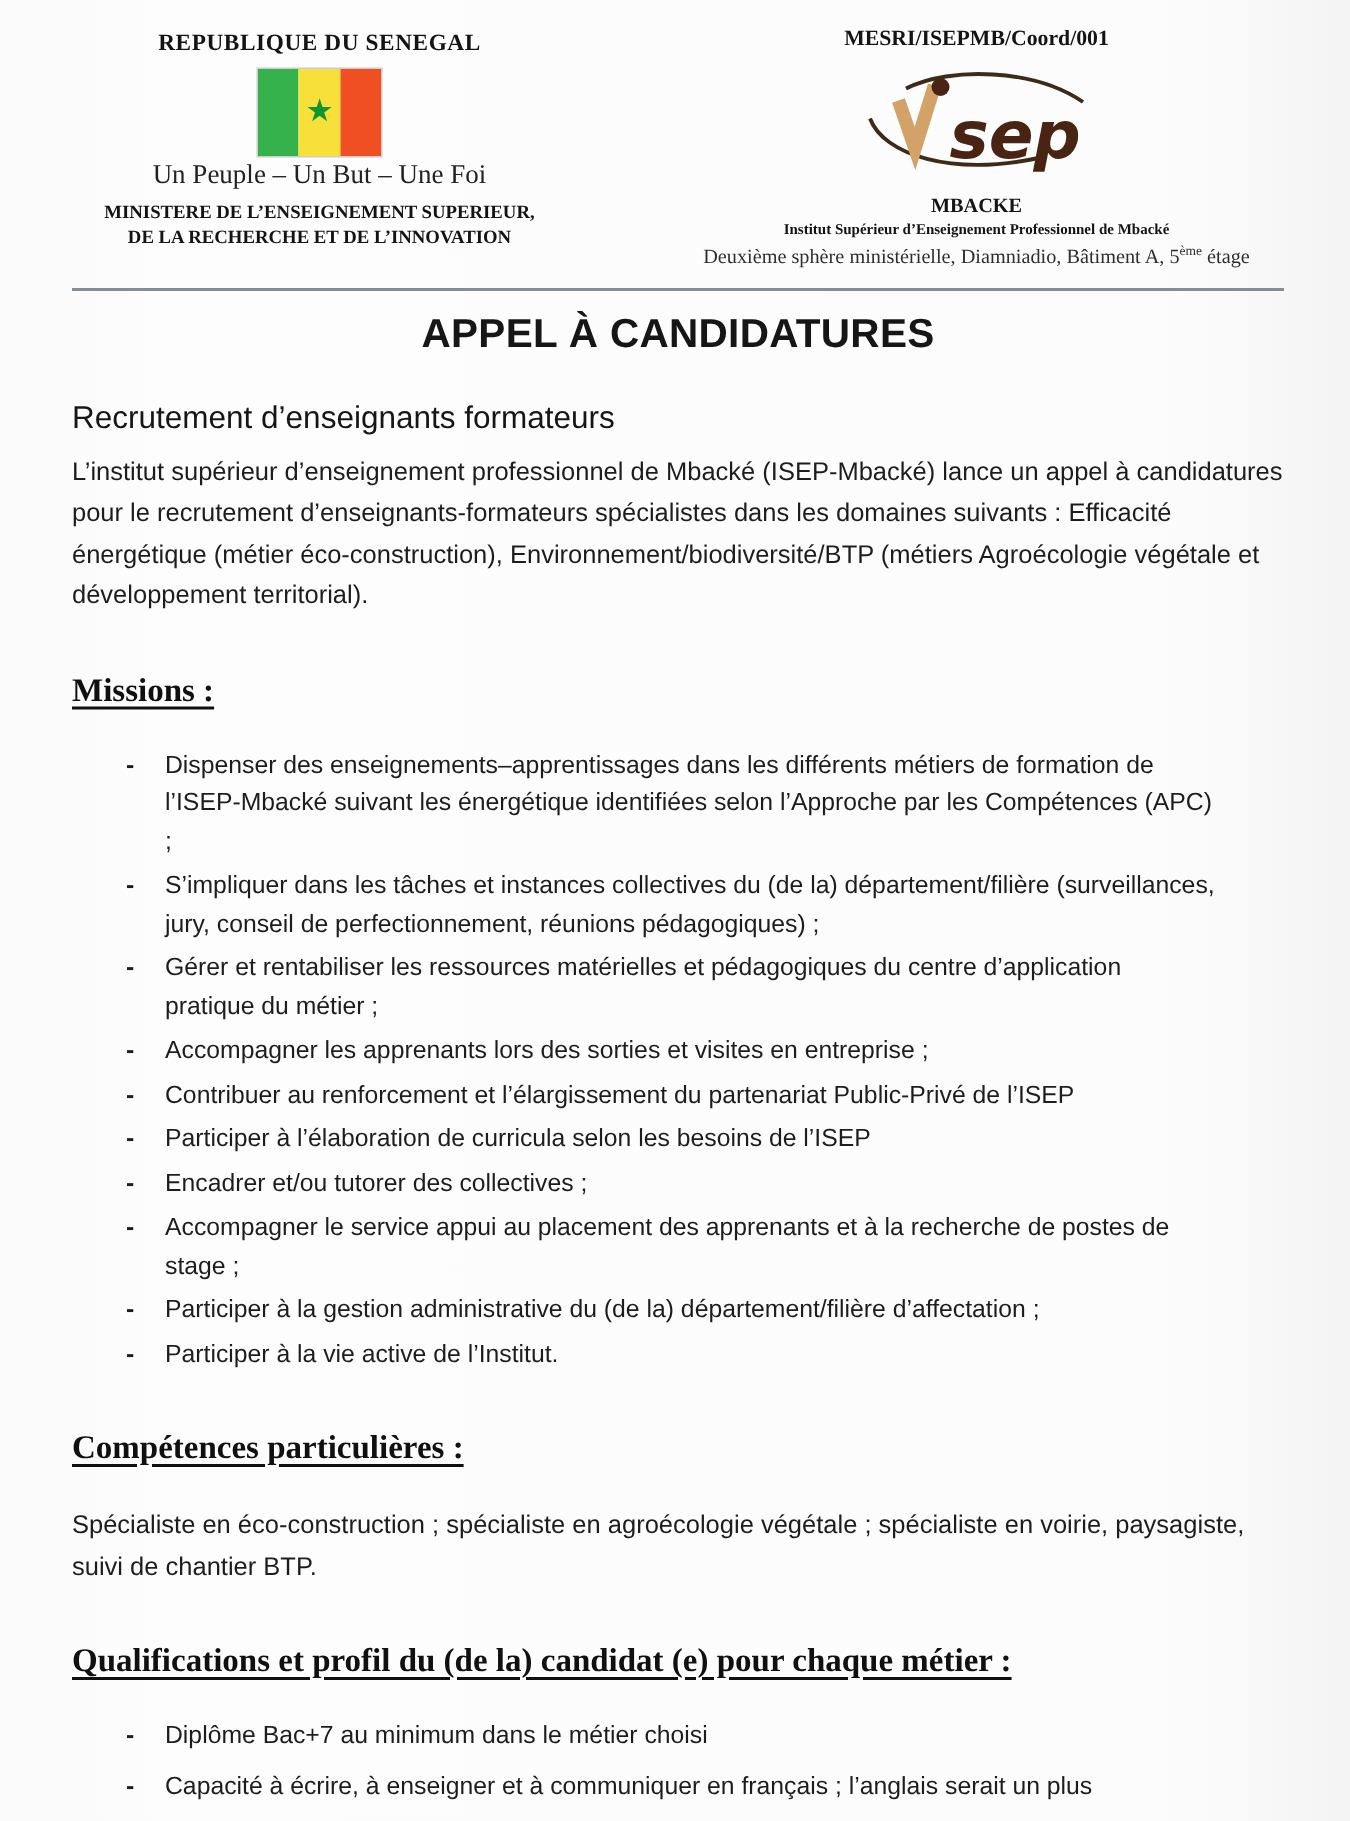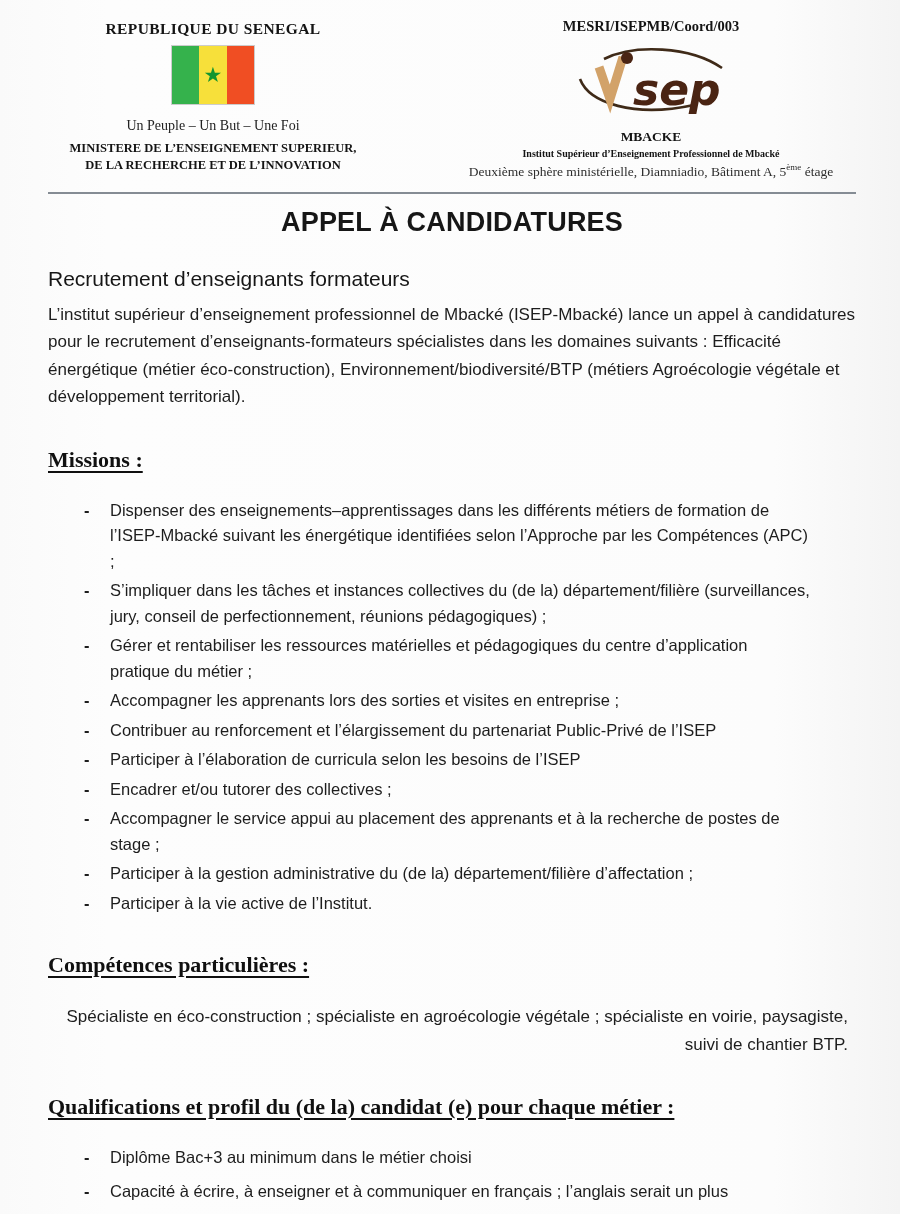--- a/index.html
+++ b/index.html
@@ -34,21 +34,21 @@
   .band-green  { background: #35b24c; }
   .band-yellow { background: #f7e03a; }
   .band-red    { background: #f04e23; }
   .flag-star {
     position: absolute; left: 50%; top: 50%;
     transform: translate(-50%, -54%);
     color: #12952f; font-size: 21px; line-height: 1;
   }
   .motto {
     font-family: "Liberation Serif", serif;
-    font-size: 14px; color: #222; margin-top: 14px;
+    font-size: 18px; color: #222; margin-top: 2px;
   }
   .ministry {
     font-family: "Liberation Serif", serif;
     font-weight: bold; font-size: 12.5px; line-height: 17px;
     margin-top: 6px; color: #141414;
   }
 
   .reference {
     font-family: "Liberation Serif", serif;
     font-weight: bold; font-size: 14.5px; color: #141414; padding-top: 2px;
@@ -93,21 +93,21 @@
   .dash-list { list-style: none; margin-top: 25px; padding-left: 36px; }
   .dash-list li {
     display: flex; align-items: flex-start;
     font-size: 16.5px; line-height: 25.5px; margin-bottom: 4px; color: #1d1d1d;
   }
   .dash-list .dash { flex: 0 0 26px; font-weight: bold; }
   .dash-list .item-text { max-width: 700px; }
   .dash-list.spaced li { margin-bottom: 8px; }
   .section-body {
     margin-top: 25px; max-width: 800px;
-    font-size: 17px; line-height: 27.5px; color: #1d1d1d; text-align: right;
+    font-size: 17px; line-height: 27.5px; color: #1d1d1d;
   }
 </style>
 </head>
 <body>
 
 <div class="page">
 
   <header class="doc-header">
 
     <div class="header-left">
@@ -119,21 +119,21 @@
         <span class="flag-star">★</span>
       </div>
       <div class="motto">Un Peuple – Un But – Une Foi</div>
       <div class="ministry">
         <div>MINISTERE DE L’ENSEIGNEMENT SUPERIEUR,</div>
         <div>DE LA RECHERCHE ET DE L’INNOVATION</div>
       </div>
     </div>
 
     <div class="header-right">
-      <div class="reference">MESRI/ISEPMB/Coord/003</div>
+      <div class="reference">MESRI/ISEPMB/Coord/001</div>
       <div class="logo-wrap">
         <svg width="150" height="86" viewBox="0 0 150 86" xmlns="http://www.w3.org/2000/svg">
           <path d="M28 18 C 58 3, 114 5, 146 27" stroke="#3f2a18" stroke-width="2.6" fill="none"></path>
           <path d="M4 38 C 13 62, 58 77, 118 64" stroke="#3f2a18" stroke-width="2.6" fill="none"></path>
           <path d="M23 26 L34 58 L47 16" stroke="#d2a269" stroke-width="9" fill="none"></path>
           <circle cx="51" cy="17" r="6" fill="#4a2413"></circle>
           <text x="57" y="64" font-family="DejaVu Sans, sans-serif" font-size="44" font-style="italic" font-weight="bold" fill="#4a2413">sep</text>
         </svg>
       </div>
       <div class="city">MBACKE</div>
@@ -205,21 +205,21 @@
     </ul>
 
   <h3 class="section-heading">Compétences particulières :</h3>
   <p class="section-body">Spécialiste en éco-construction ; spécialiste en agroécologie végétale ; spécialiste en voirie, paysagiste, suivi de chantier BTP.</p>
 
   <h3 class="section-heading">Qualifications et profil du (de la) candidat (e) pour chaque métier :</h3>
   <ul class="dash-list spaced">
 
       <li>
         <span class="dash">-</span>
-        <span class="item-text">Diplôme Bac+3 au minimum dans le métier choisi</span>
+        <span class="item-text">Diplôme Bac+7 au minimum dans le métier choisi</span>
       </li>
 
       <li>
         <span class="dash">-</span>
         <span class="item-text">Capacité à écrire, à enseigner et à communiquer en français ; l’anglais serait un plus</span>
       </li>
 
     </ul>
 
 </div>

